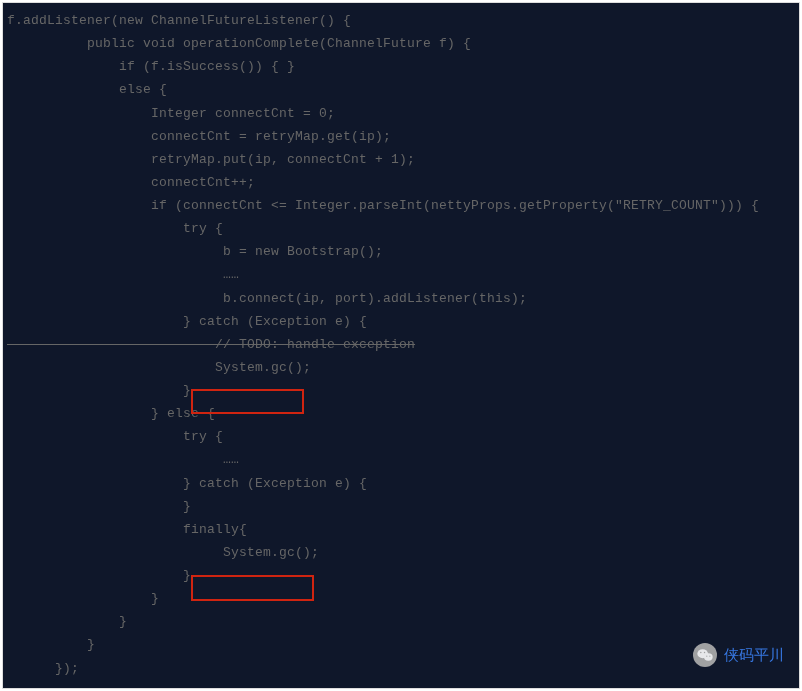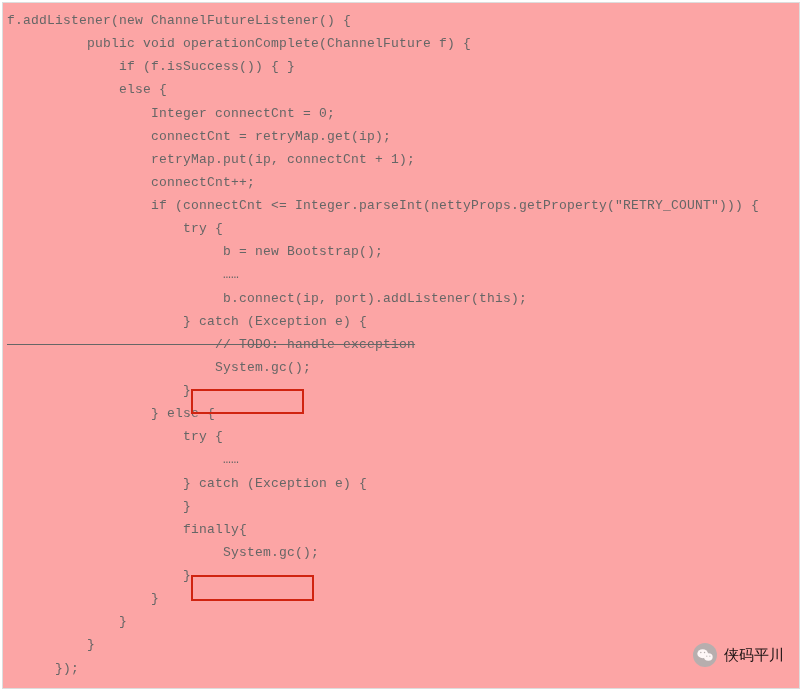--- a/index.html
+++ b/index.html
@@ -10,21 +10,21 @@
     font-size: 13px;
     color: #555;
     width: 802px;
     height: 691px;
     overflow: hidden;
     position: relative;
     box-sizing: border-box;
   }
   .code-container {
     border: 1px solid #ddd;
-    background: #fca5a5;
+    background: #0f172a;
     margin: 2px;
     padding: 6px 4px 6px 4px;
     box-sizing: border-box;
     width: 798px;
     height: 687px;
     overflow: hidden;
   }
   pre {
     margin: 0;
     font-family: Consolas, "Courier New", monospace;
@@ -51,21 +51,21 @@
     width: 123px;
     height: 26px;
   }
   .watermark {
     position: absolute;
     right: 18px;
     bottom: 24px;
     display: flex;
     align-items: center;
     gap: 7px;
-    color: #000000;
+    color: #3b82f6;
     font-family: "Microsoft YaHei", sans-serif;
     font-size: 15px;
     opacity: 0.9;
   }
   .wm-circle {
     width: 24px;
     height: 24px;
     border-radius: 50%;
     background: #b0b0b0;
     display: flex;

